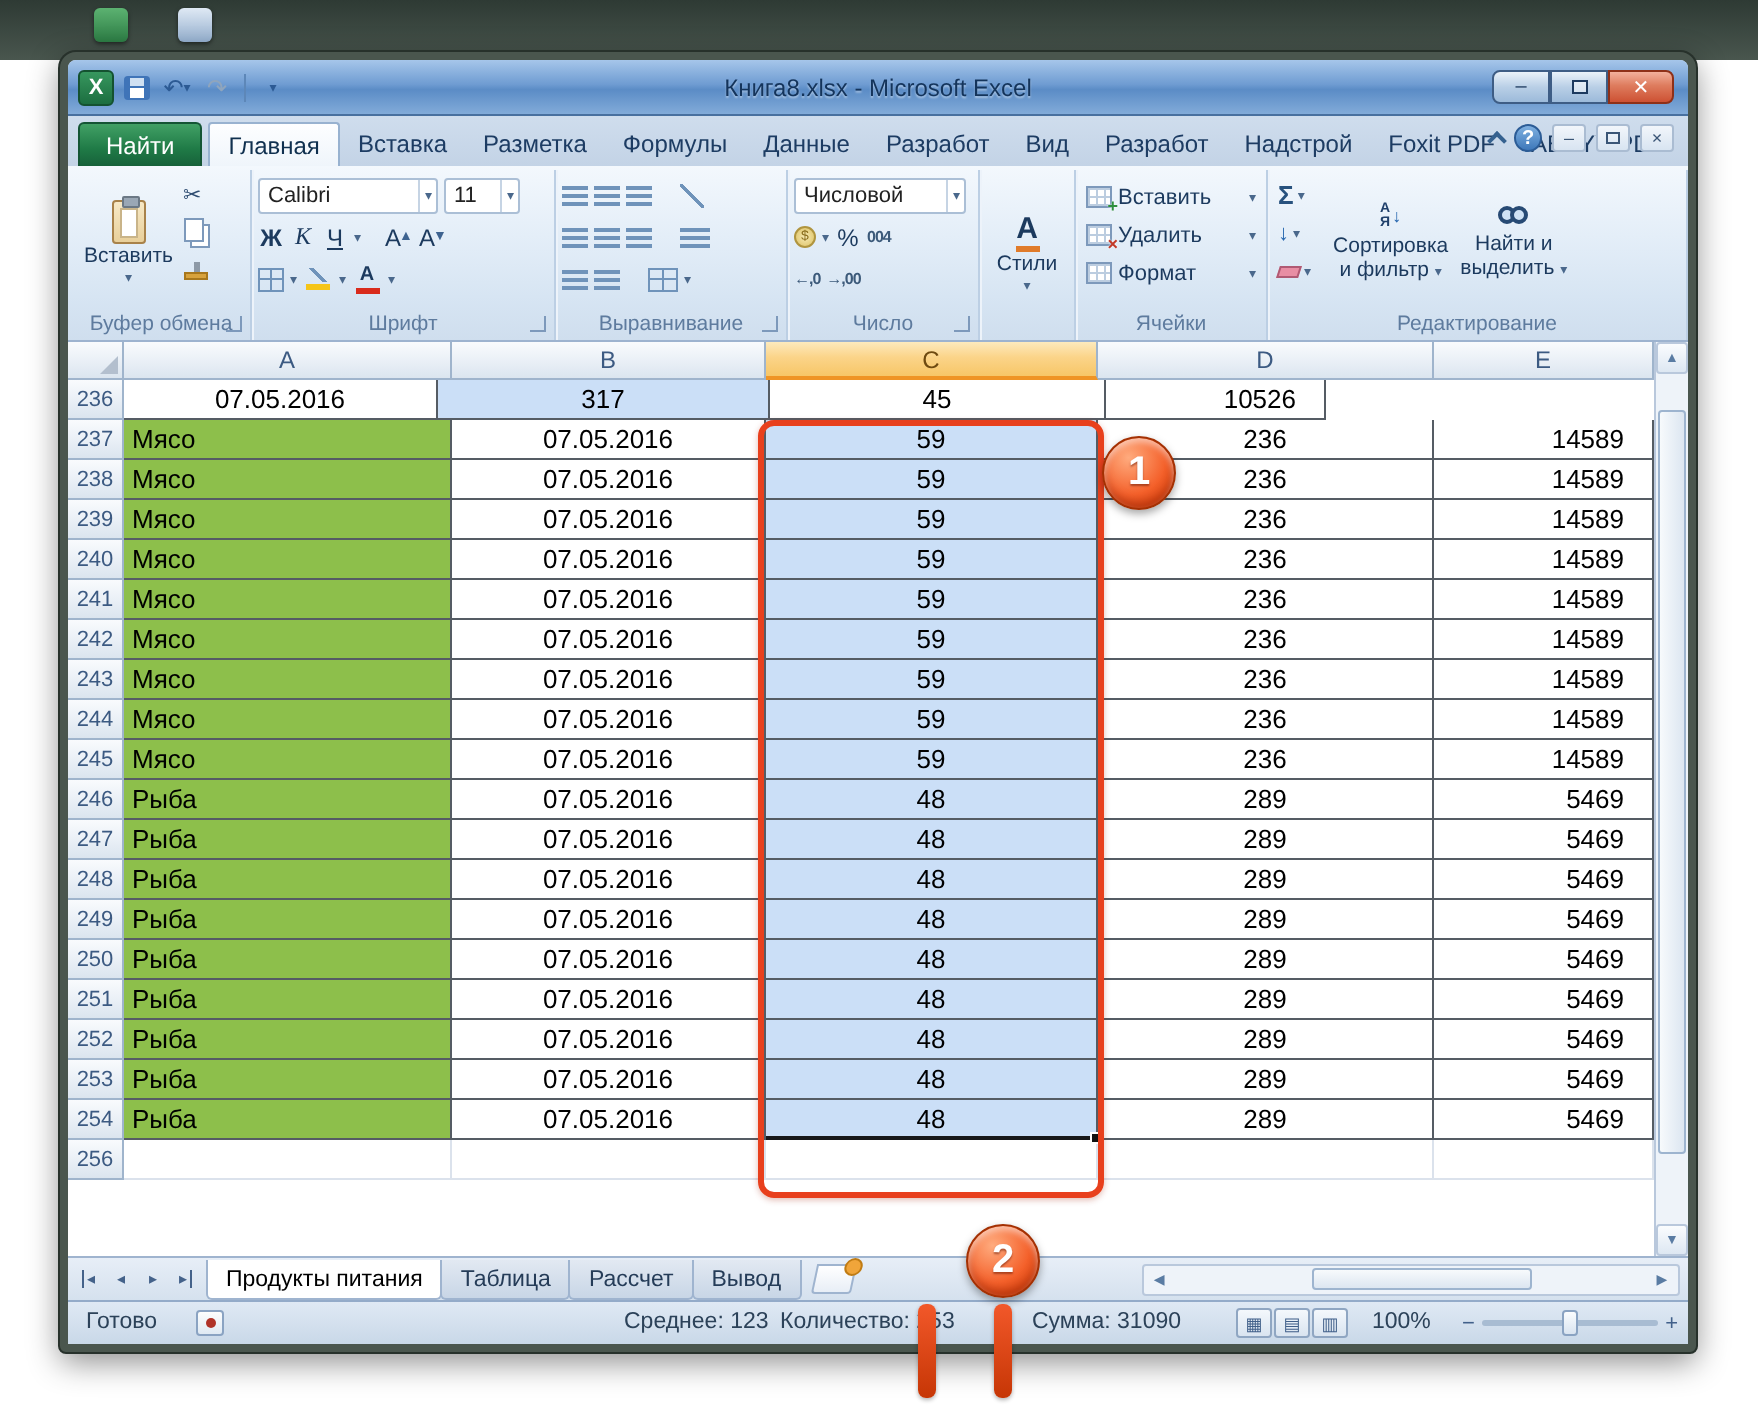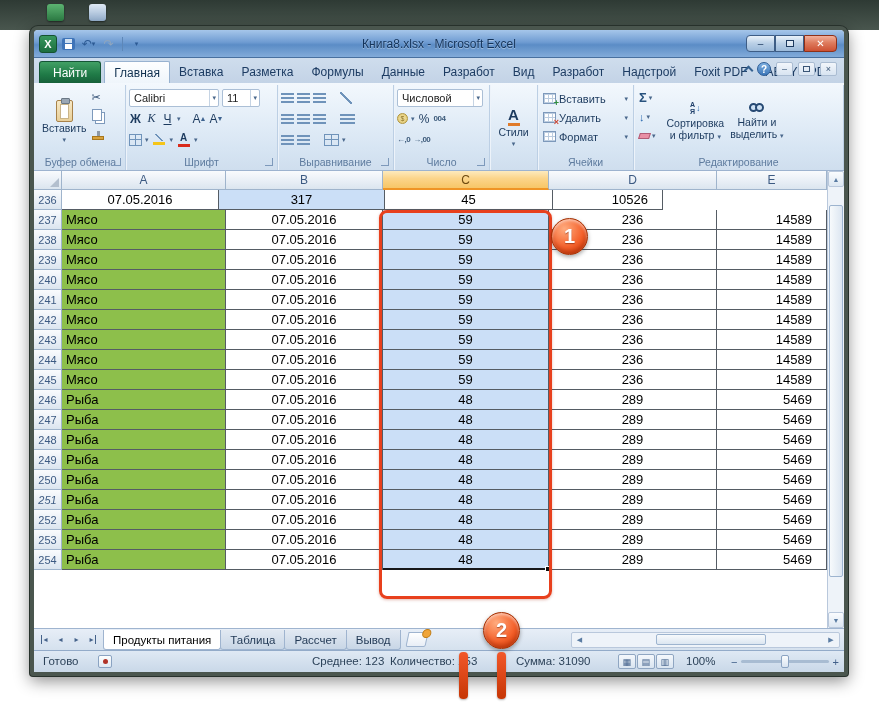--- a/index.html
+++ b/index.html
@@ -636,21 +636,21 @@
         </div>
         <div class="g-row">
           <div class="g-cell g-rowhead" style="width: 28px;">250</div>
           <div class="g-cell col-a tbl green" style="width: 164px;">Рыба</div>
           <div class="g-cell col-b tbl" style="width: 157px;">07.05.2016</div>
           <div class="g-cell col-c tbl selcell" style="width: 166px;">48</div>
           <div class="g-cell col-d tbl" style="width: 168px;">289</div>
           <div class="g-cell col-e tbl" style="width: 110px;">5469</div>
         </div>
         <div class="g-row">
-          <div class="g-cell g-rowhead" style="width: 28px; font-style: italic;">251</div>
+          <div class="g-cell g-rowhead" style="width: 28px;">251</div>
           <div class="g-cell col-a tbl green" style="width: 164px;">Рыба</div>
           <div class="g-cell col-b tbl" style="width: 157px;">07.05.2016</div>
           <div class="g-cell col-c tbl selcell" style="width: 166px;">48</div>
           <div class="g-cell col-d tbl" style="width: 168px;">289</div>
           <div class="g-cell col-e tbl" style="width: 110px;">5469</div>
         </div>
         <div class="g-row">
           <div class="g-cell g-rowhead" style="width: 28px;">252</div>
           <div class="g-cell col-a tbl green" style="width: 164px;">Рыба</div>
           <div class="g-cell col-b tbl" style="width: 157px;">07.05.2016</div>
@@ -666,20 +666,28 @@
           <div class="g-cell col-d tbl" style="width: 168px;">289</div>
           <div class="g-cell col-e tbl" style="width: 110px;">5469</div>
         </div>
         <div class="g-row">
           <div class="g-cell g-rowhead" style="width: 28px;">254</div>
           <div class="g-cell col-a tbl green" style="width: 164px;">Рыба</div>
           <div class="g-cell col-b tbl" style="width: 157px;">07.05.2016</div>
           <div class="g-cell col-c tbl selcell sel-last" style="width: 166px;">48</div>
           <div class="g-cell col-d tbl" style="width: 168px;">289</div>
           <div class="g-cell col-e tbl" style="width: 110px;">5469</div>
+        </div>
+        <div class="g-row">
+          <div class="g-cell g-rowhead" style="width: 28px;">256</div>
+          <div class="g-cell col-a" style="width: 164px;"></div>
+          <div class="g-cell col-b" style="width: 157px;"></div>
+          <div class="g-cell col-c" style="width: 166px;"></div>
+          <div class="g-cell col-d" style="width: 168px;"></div>
+          <div class="g-cell col-e" style="width: 110px;"></div>
         </div>
       </div>
     <div class="fillhandle"></div>
     <div class="vscroll">
       <div class="vbtn">▲</div>
       <div class="vtrack">
           <div class="vthumb"></div>
         </div>
       <div class="vbtn">▼</div>
     </div>

